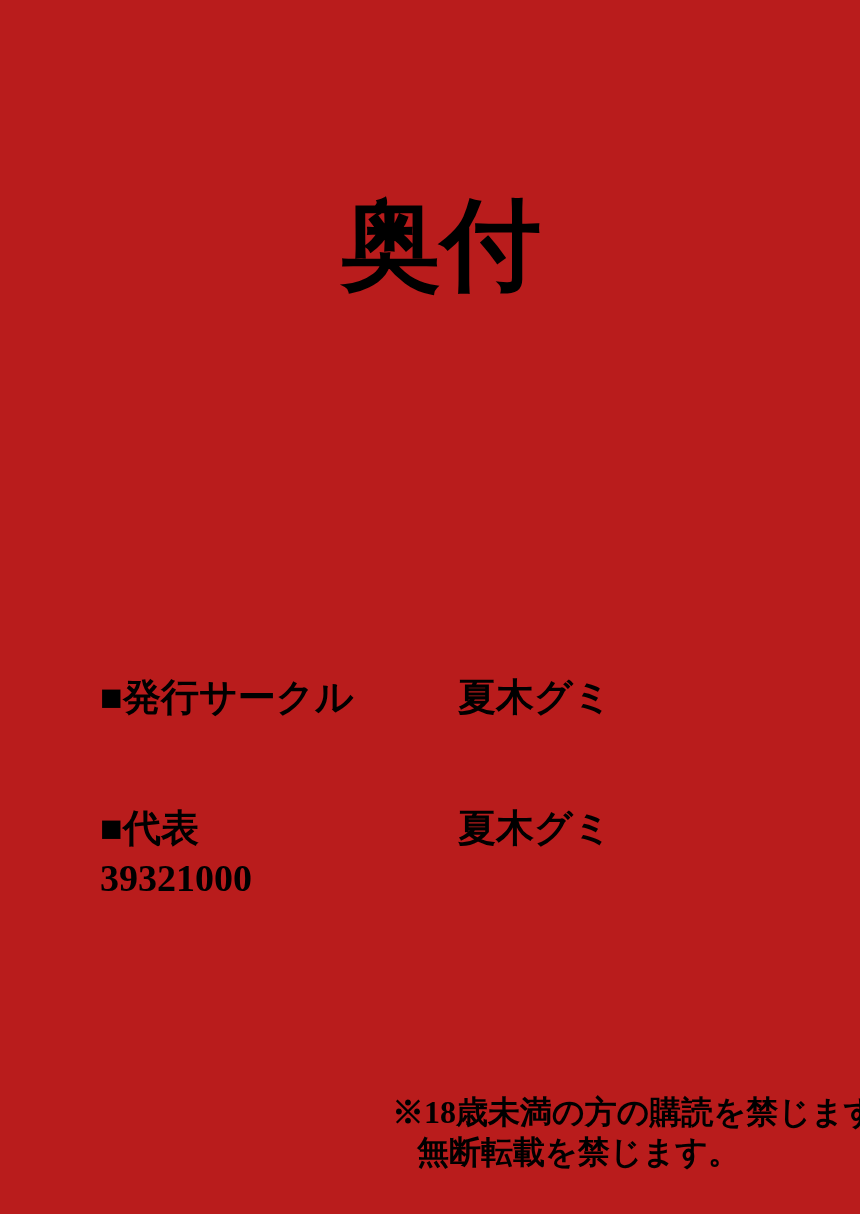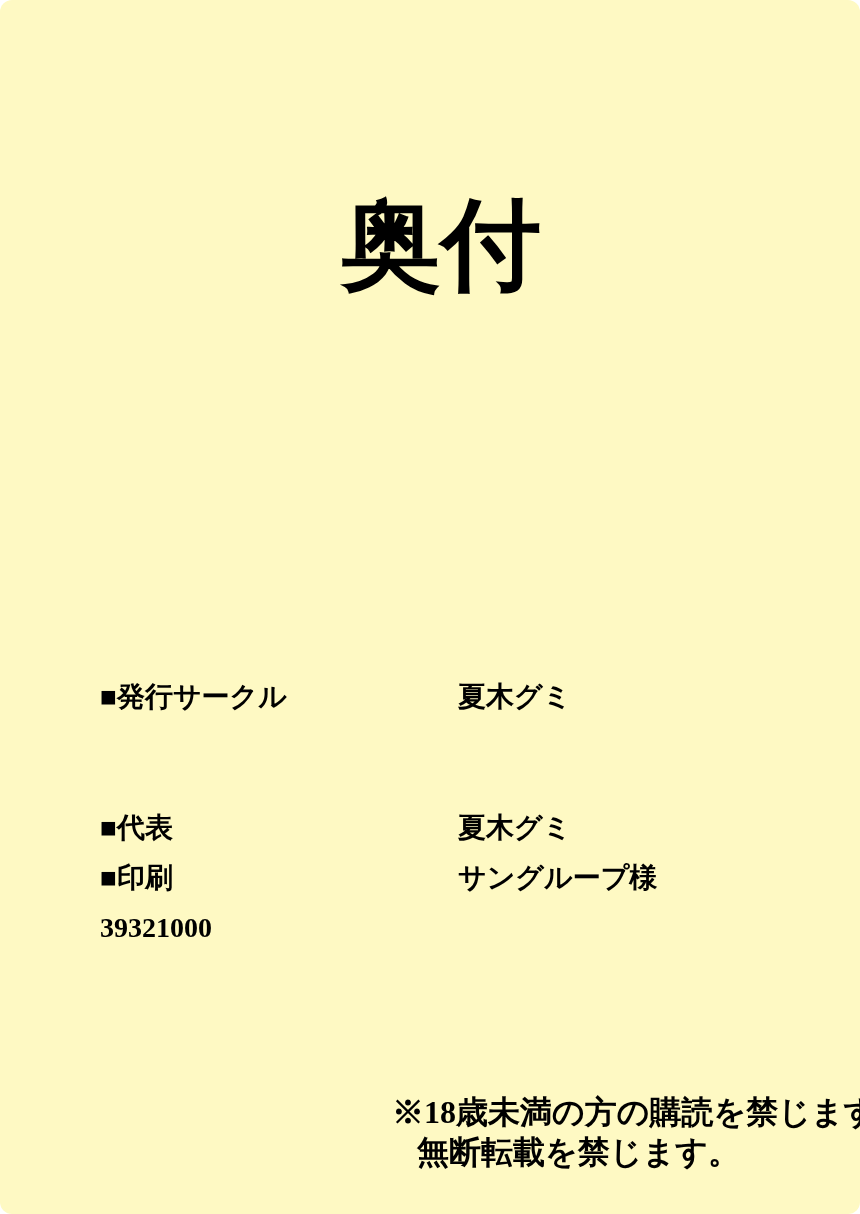--- a/index.html
+++ b/index.html
@@ -12,42 +12,41 @@
     background: #ffffff;
     color: #000000;
     font-family: "Liberation Serif", "DejaVu Serif", serif;
     font-weight: bold;
     position: relative;
     overflow: hidden;
   }
   .page {
     position: absolute;
     inset: 0;
-    background: #fef9c3;
-    border-radius: 12px;
+    background: #b91c1c;
   }
   .title {
     position: absolute;
     top: 196px;
     left: 0;
     width: 860px;
     margin: 0;
     text-align: center;
     font-size: 100px;
     line-height: 1.0;
     font-weight: bold;
     letter-spacing: 0;
     transform: translateX(11px);
     white-space: nowrap;
   }
   .colophon {
     position: absolute;
     left: 100px;
     top: 672px;
-    font-size: 28px;
+    font-size: 38px;
     line-height: 50px;
     white-space: nowrap;
   }
   .row {
     display: flex;
     align-items: baseline;
   }
   .label-cell {
     flex: 0 0 358px;
     width: 358px;
@@ -87,24 +86,20 @@
       <div class="row">
       </div>
     </div>
 
     <div class="group group-contact">
       <div class="row">
         <span class="label-cell"><span class="bullet">■</span><span>代表</span></span>
         <span class="value-cell">夏木グミ</span>
       </div>
       <div class="row">
-        <span class="label-cell"><span class="bullet">■</span><span>印刷</span></span>
-        <span class="value-cell">サングループ様</span>
-      </div>
-      <div class="row">
         <span class="value-cell">39321000</span>
       </div>
       <div class="row">
       </div>
     </div>
 
   </div>
 
   <div class="notice">
     <div class="notice-line1">※18歳未満の方の購読を禁じます。</div>

